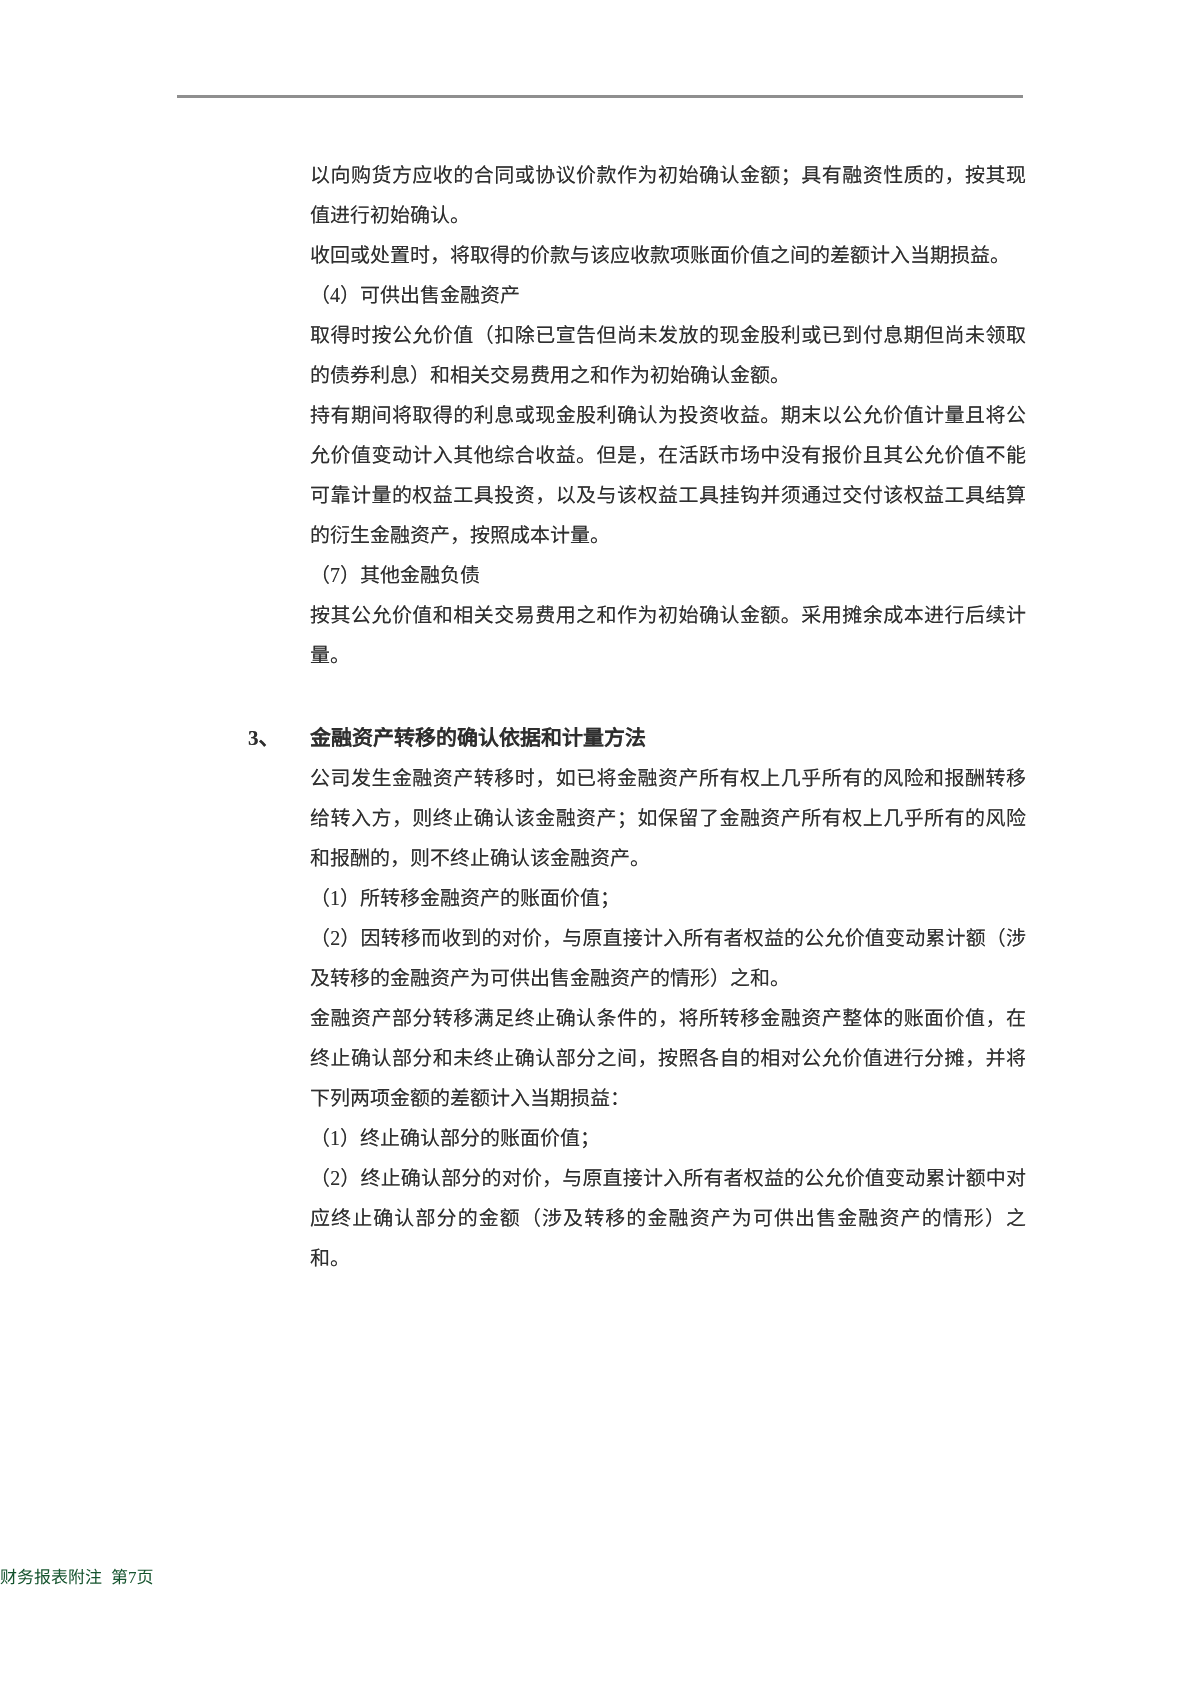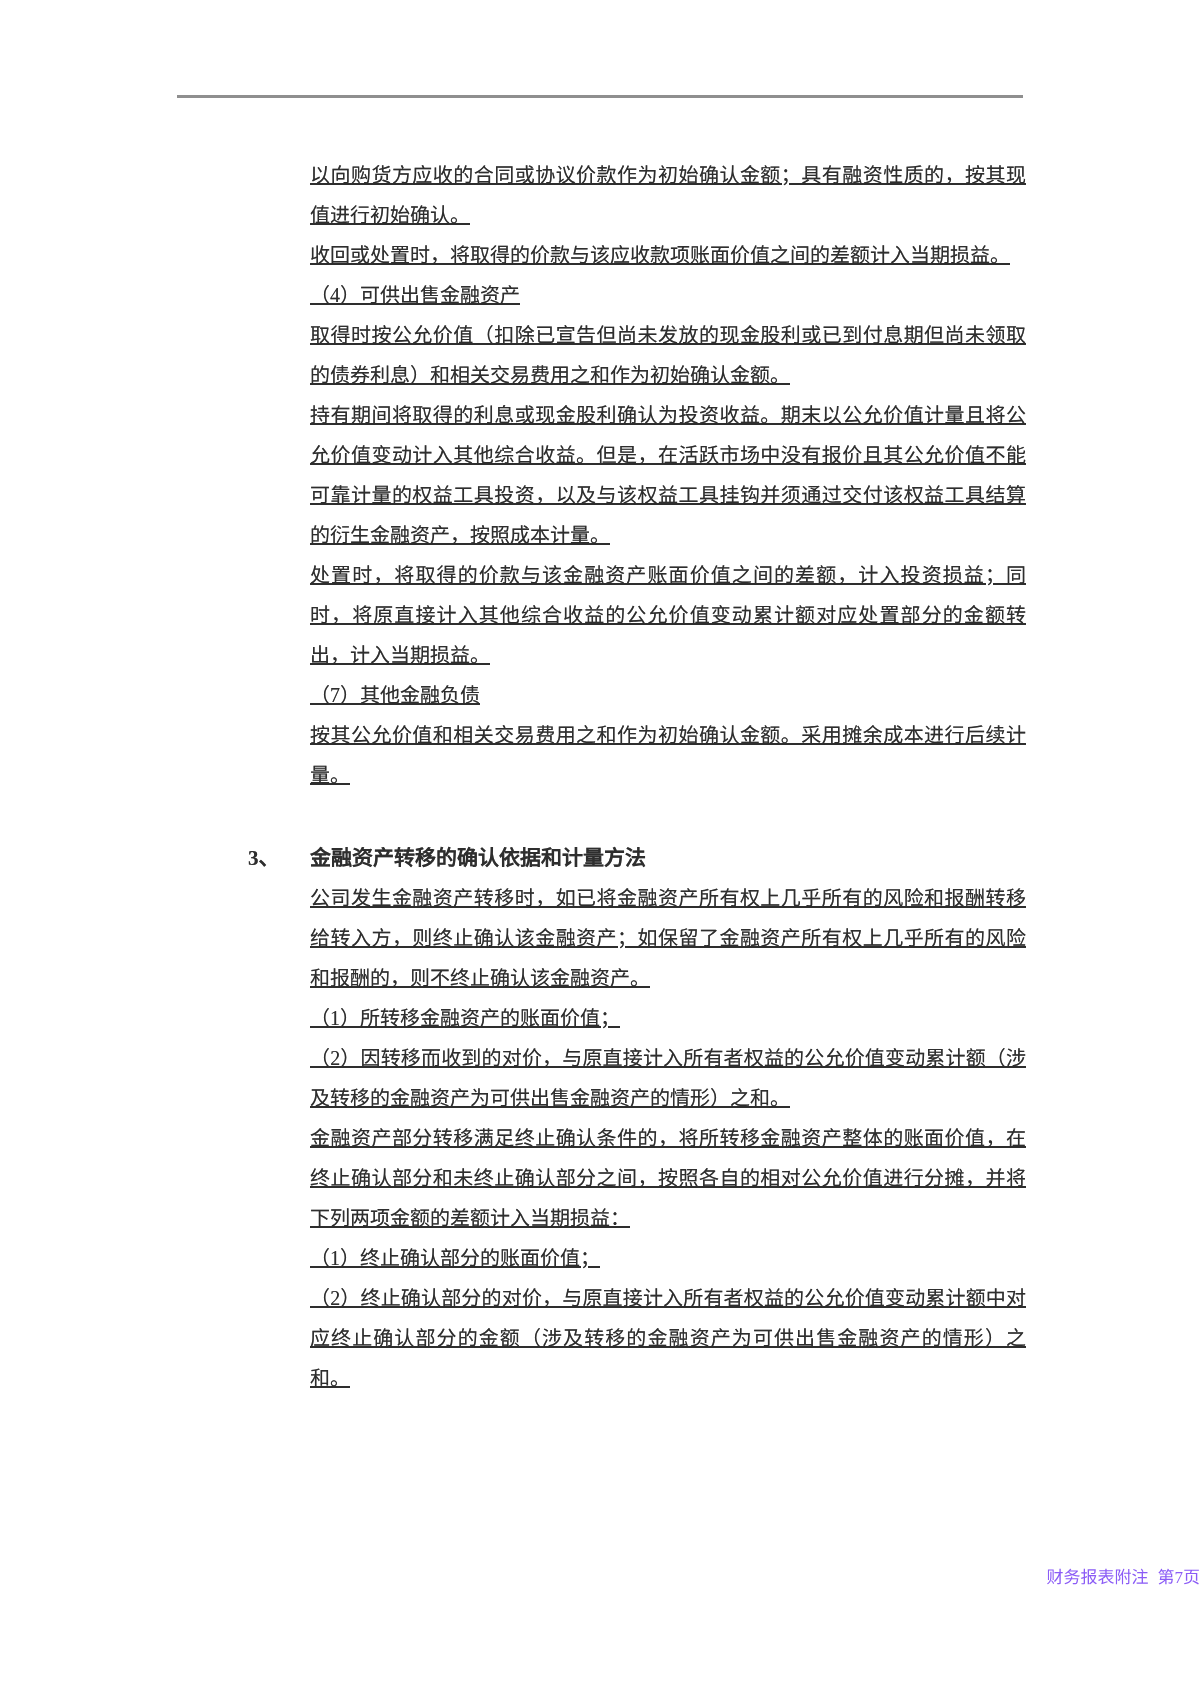--- a/index.html
+++ b/index.html
@@ -33,21 +33,20 @@
     font-size: 20px;
     line-height: 40px;
     text-shadow: 0 0 0.5px rgba(46,46,46,0.55);
   }
   .para {
     margin: 0;
     text-align: justify;
     text-align-last: left;
     line-break: strict;
     word-break: normal;
-    text-decoration: underline;
   }
   .heading {
     position: relative;
     margin: 43px 0 0 0;
     font-weight: bold;
     font-size: 21px;
     line-height: 40px;
     white-space: nowrap;
   }
   .heading-num {
@@ -56,45 +55,44 @@
     top: 0;
   }
   .heading-text {
     display: inline-block;
   }
   .footer {
     position: absolute;
     top: 1566px;
     left: 0;
     width: 100%;
-    text-align: right;
+    text-align: left;
     font-size: 17px;
     line-height: 24px;
-    color: #8b5cf6;
+    color: #14532d;
   }
   .footer .gap {
     display: inline-block;
     width: 9px;
   }
 </style>
 </head>
 <body>
 
 <div class="page">
 
   <div class="header-rule"></div>
 
   <main class="content">
 
     <p class="para">以向购货方应收的合同或协议价款作为初始确认金额；具有融资性质的，按其现值进行初始确认。</p>
     <p class="para">收回或处置时，将取得的价款与该应收款项账面价值之间的差额计入当期损益。</p>
     <p class="para">（4）可供出售金融资产</p>
     <p class="para">取得时按公允价值（扣除已宣告但尚未发放的现金股利或已到付息期但尚未领取的债券利息）和相关交易费用之和作为初始确认金额。</p>
     <p class="para">持有期间将取得的利息或现金股利确认为投资收益。期末以公允价值计量且将公允价值变动计入其他综合收益。但是，在活跃市场中没有报价且其公允价值不能可靠计量的权益工具投资，以及与该权益工具挂钩并须通过交付该权益工具结算的衍生金融资产，按照成本计量。</p>
-    <p class="para">处置时，将取得的价款与该金融资产账面价值之间的差额，计入投资损益；同时，将原直接计入其他综合收益的公允价值变动累计额对应处置部分的金额转出，计入当期损益。</p>
     <p class="para">（7）其他金融负债</p>
     <p class="para">按其公允价值和相关交易费用之和作为初始确认金额。采用摊余成本进行后续计量。</p>
 
     <div class="heading">
       <span class="heading-num">3、</span><span class="heading-text">金融资产转移的确认依据和计量方法</span>
     </div>
 
     <p class="para">公司发生金融资产转移时，如已将金融资产所有权上几乎所有的风险和报酬转移给转入方，则终止确认该金融资产；如保留了金融资产所有权上几乎所有的风险和报酬的，则不终止确认该金融资产。</p>
     <p class="para">（1）所转移金融资产的账面价值；</p>
     <p class="para">（2）因转移而收到的对价，与原直接计入所有者权益的公允价值变动累计额（涉及转移的金融资产为可供出售金融资产的情形）之和。</p>

